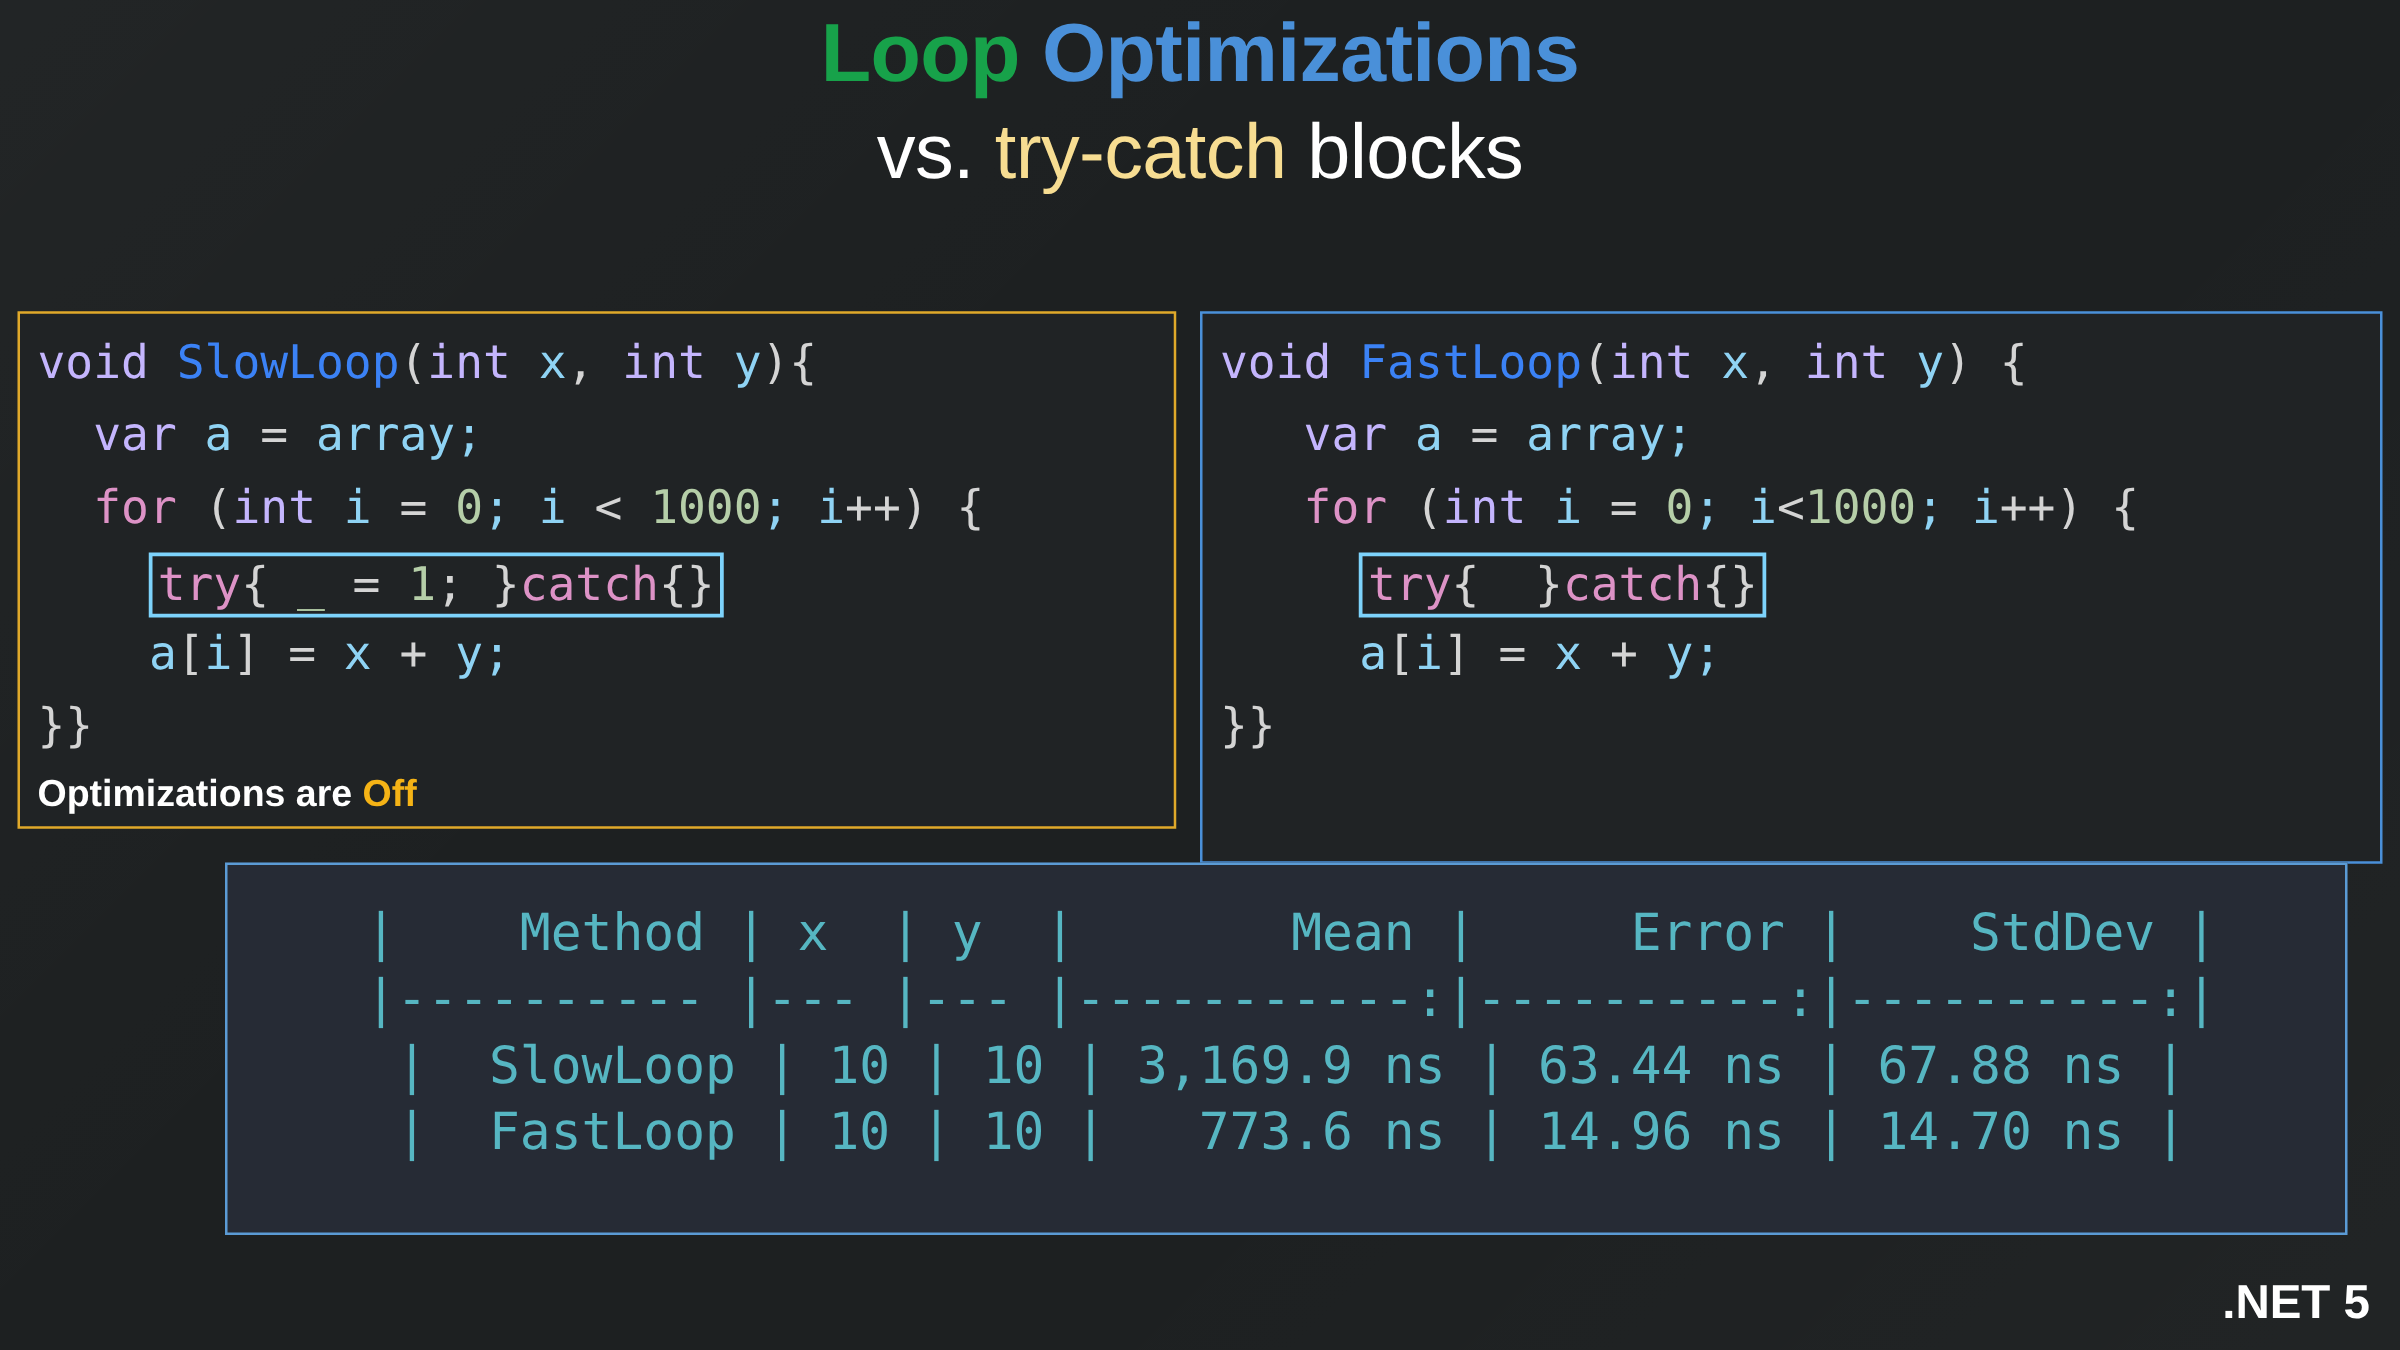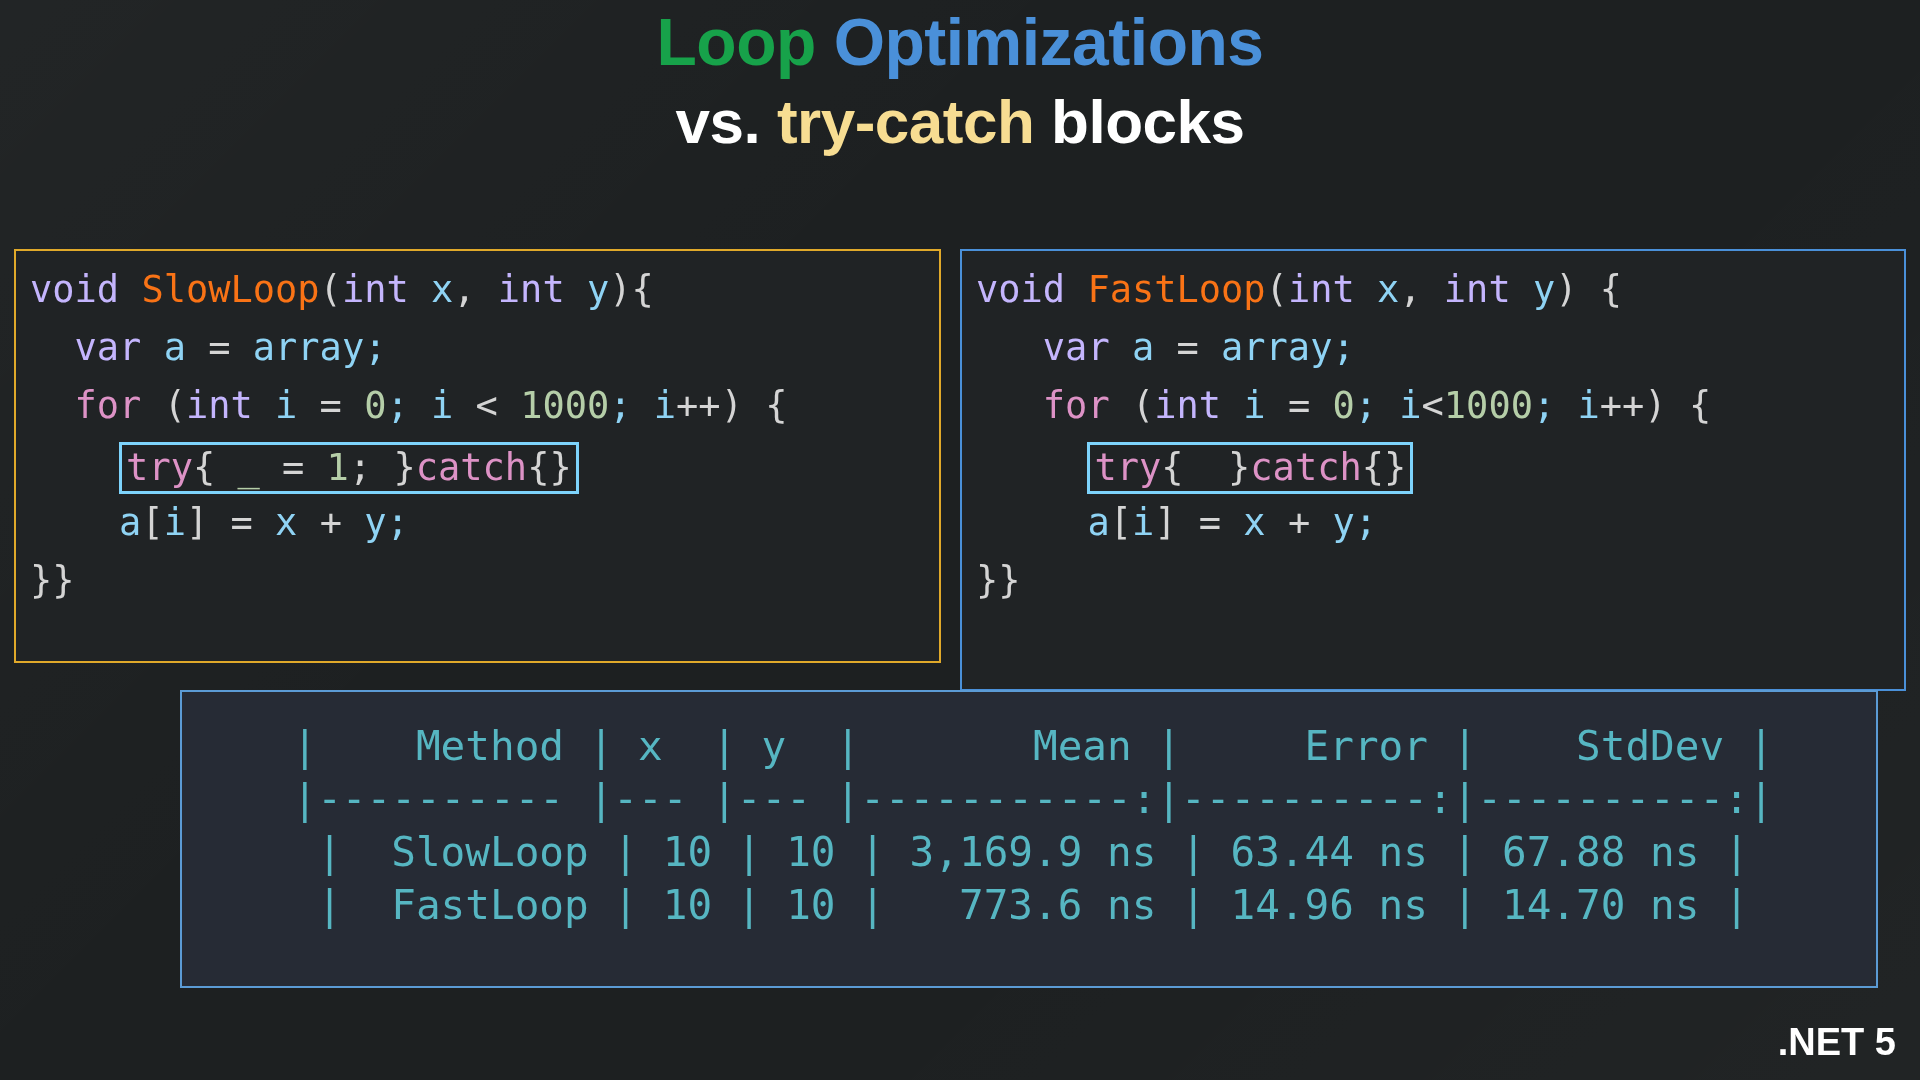--- a/index.html
+++ b/index.html
@@ -38,21 +38,21 @@
   }
   .title-line1 {
     font-size: 66px;
     font-weight: bold;
     letter-spacing: -0.5px;
     line-height: 1.12;
     white-space: nowrap;
   }
   .title-line2 {
     font-size: 62px;
-    font-weight: bold;
+    font-weight: normal;
     letter-spacing: -0.5px;
     line-height: 1.15;
     margin-top: 6px;
     white-space: nowrap;
   }
   .t-green  { color: #17a24a; }
   .t-blue   { color: #4a90d9; }
   .t-white  { color: #ffffff; }
   .t-yellow { color: #f7dd92; }
 
@@ -82,21 +82,21 @@
     margin: 0;
     font-family: "DejaVu Sans Mono", "Liberation Mono", monospace;
     font-size: 37px;
     line-height: 58px;
     color: #d4d4d4;
     white-space: pre;
     letter-spacing: 0px;
   }
   
   .kw   { color: #c4b5fd; }   
-  .fn   { color: #f97316; margin-top: 46px; }   
+  .fn   { color: #3b82f6; margin-top: 46px; }   
   .id   { color: #8fd3f4; }   
   .ctl  { color: #dd92c6; }   
   .num  { color: #b5cea8; }   
   .pun  { color: #d4d4d4; }   
 
   .hl-box {
     display: inline-block;
     border: 3px solid #7dd3fc;
     padding: 0px 4px;
     margin: 0;
@@ -166,20 +166,21 @@
     </div>
   </div>
 
   <div class="code-panel" id="panel-left">
     <pre class="code"><span class="kw">void</span><span class="fn"> SlowLoop</span><span class="pun">(</span><span class="kw">int</span><span class="id"> x</span><span class="pun">, </span><span class="kw">int</span><span class="id"> y</span><span class="pun">){</span>
 <span class="pun">  </span><span class="kw">var</span><span class="id"> a </span><span class="pun">= </span><span class="id">array</span><span class="id">;</span>
 <span class="pun">  </span><span class="ctl">for</span><span class="pun"> (</span><span class="kw">int</span><span class="id"> i </span><span class="pun">= </span><span class="num">0</span><span class="id">; </span><span class="id">i </span><span class="pun">&lt; </span><span class="num">1000</span><span class="id">; </span><span class="id">i</span><span class="pun">++) {</span>
 <span class="pun">    </span><span class="hl-box"><span class="ctl">try</span><span class="pun">{ </span><span class="num">_</span><span class="pun"> = </span><span class="num">1</span><span class="pun">; </span><span class="pun">}</span><span class="ctl">catch</span><span class="pun">{}</span></span>
 <span class="pun">    </span><span class="id">a</span><span class="pun">[</span><span class="id">i</span><span class="pun">] </span><span class="pun">= </span><span class="id">x </span><span class="pun">+ </span><span class="id">y</span><span class="id">;</span>
 <span class="pun">}}</span></pre>
+    <div class="opt-label" id="opt-left"><span>Optimizations are </span><span class="opt-off">Off</span></div>
   </div>
 
   <div class="code-panel" id="panel-right">
     <pre class="code"><span class="kw">void</span><span class="fn"> FastLoop</span><span class="pun">(</span><span class="kw">int</span><span class="id"> x</span><span class="pun">, </span><span class="kw">int</span><span class="id"> y</span><span class="pun">) {</span>
 <span class="pun">   </span><span class="kw">var</span><span class="id"> a </span><span class="pun">= </span><span class="id">array</span><span class="id">;</span>
 <span class="pun">   </span><span class="ctl">for</span><span class="pun"> (</span><span class="kw">int</span><span class="id"> i </span><span class="pun">= </span><span class="num">0</span><span class="id">; </span><span class="id">i</span><span class="pun">&lt;</span><span class="num">1000</span><span class="id">; </span><span class="id">i</span><span class="pun">++) {</span>
 <span class="pun">     </span><span class="hl-box"><span class="ctl">try</span><span class="pun">{  </span><span class="pun">}</span><span class="ctl">catch</span><span class="pun">{}</span></span>
 <span class="pun">     </span><span class="id">a</span><span class="pun">[</span><span class="id">i</span><span class="pun">] </span><span class="pun">= </span><span class="id">x </span><span class="pun">+ </span><span class="id">y</span><span class="id">;</span>
 <span class="pun">}}</span></pre>
   </div>

